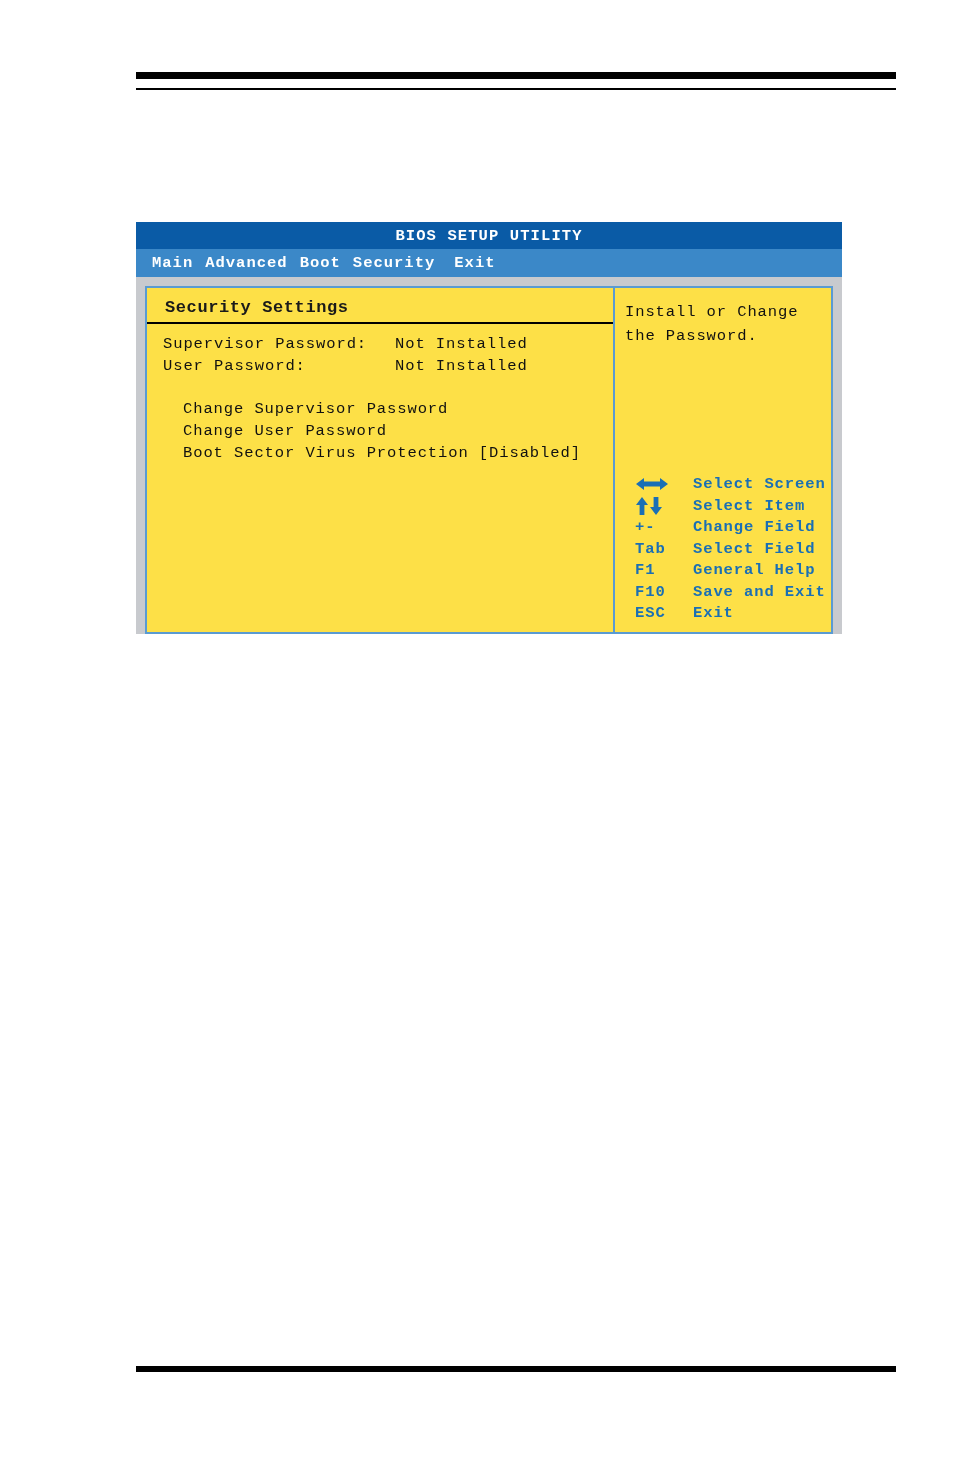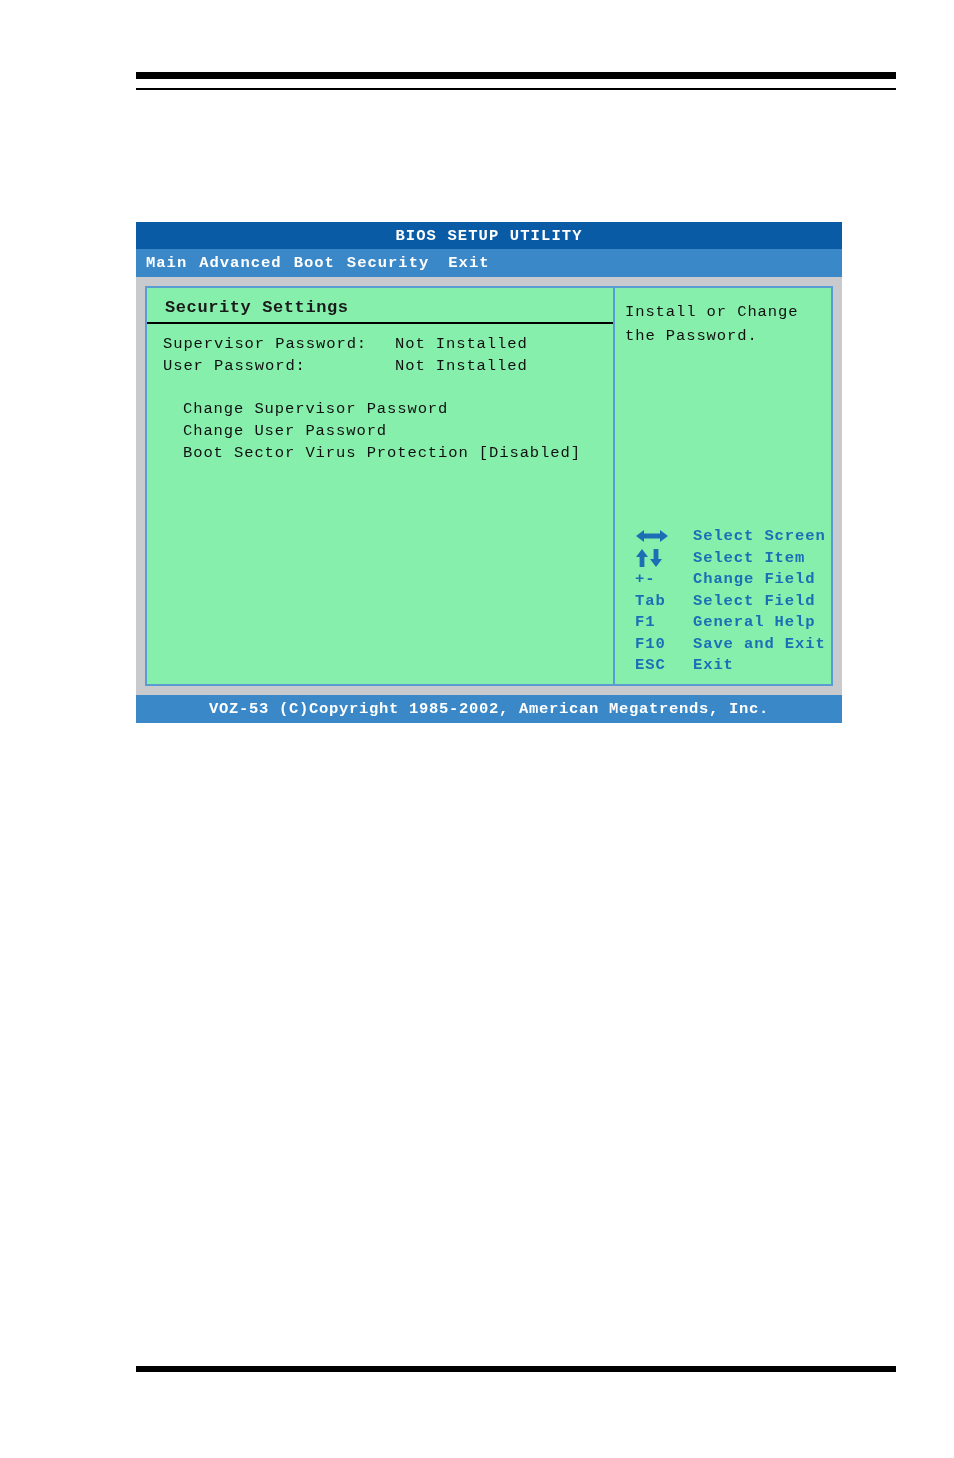--- a/index.html
+++ b/index.html
@@ -60,44 +60,44 @@
     display: flex;
     align-items: center;
     justify-content: center;
   }
 
   .bios-menubar {
     height: 28px;
     background: #3b88c8;
     display: flex;
     align-items: center;
-    padding-left: 10px;
+    padding-left: 16px;
     box-sizing: border-box;
   }
   .menu-item {
     color: #ffffff;
     font-size: 15.5px;
     font-weight: bold;
     letter-spacing: 1px;
     margin-right: 12px;
     white-space: pre;
   }
   .menu-item.gap-before { margin-left: 7px; }
 
   
   .bios-body-gutter {
     background: #c8cace;
     padding: 9px 9px 0 9px;
   }
 
   .bios-content {
     border: 2px solid #5a9bd2;
-    background: #86efac;
-    display: flex;
-    height: 400px;
+    background: #fde047;
+    display: flex;
+    height: 348px;
     box-sizing: border-box;
   }
 
   .pane-left {
     width: 466px;
     box-sizing: border-box;
     position: relative;
     padding: 0;
   }
 
@@ -307,21 +307,18 @@
               <span class="key-name">ESC</span>
               <span class="key-desc">Exit</span>
             </div>
 
           </div>
         </div>
 
       </div>
     </div>
 
-    <div class="bios-footer">
-      <span>VOZ-53 (C)Copyright 1985-2002, American Megatrends, Inc.</span>
-    </div>
 
   </div>
 
   <div class="rule-thick" id="footer-rule"></div>
 
 </div>
 
 </body></html>

